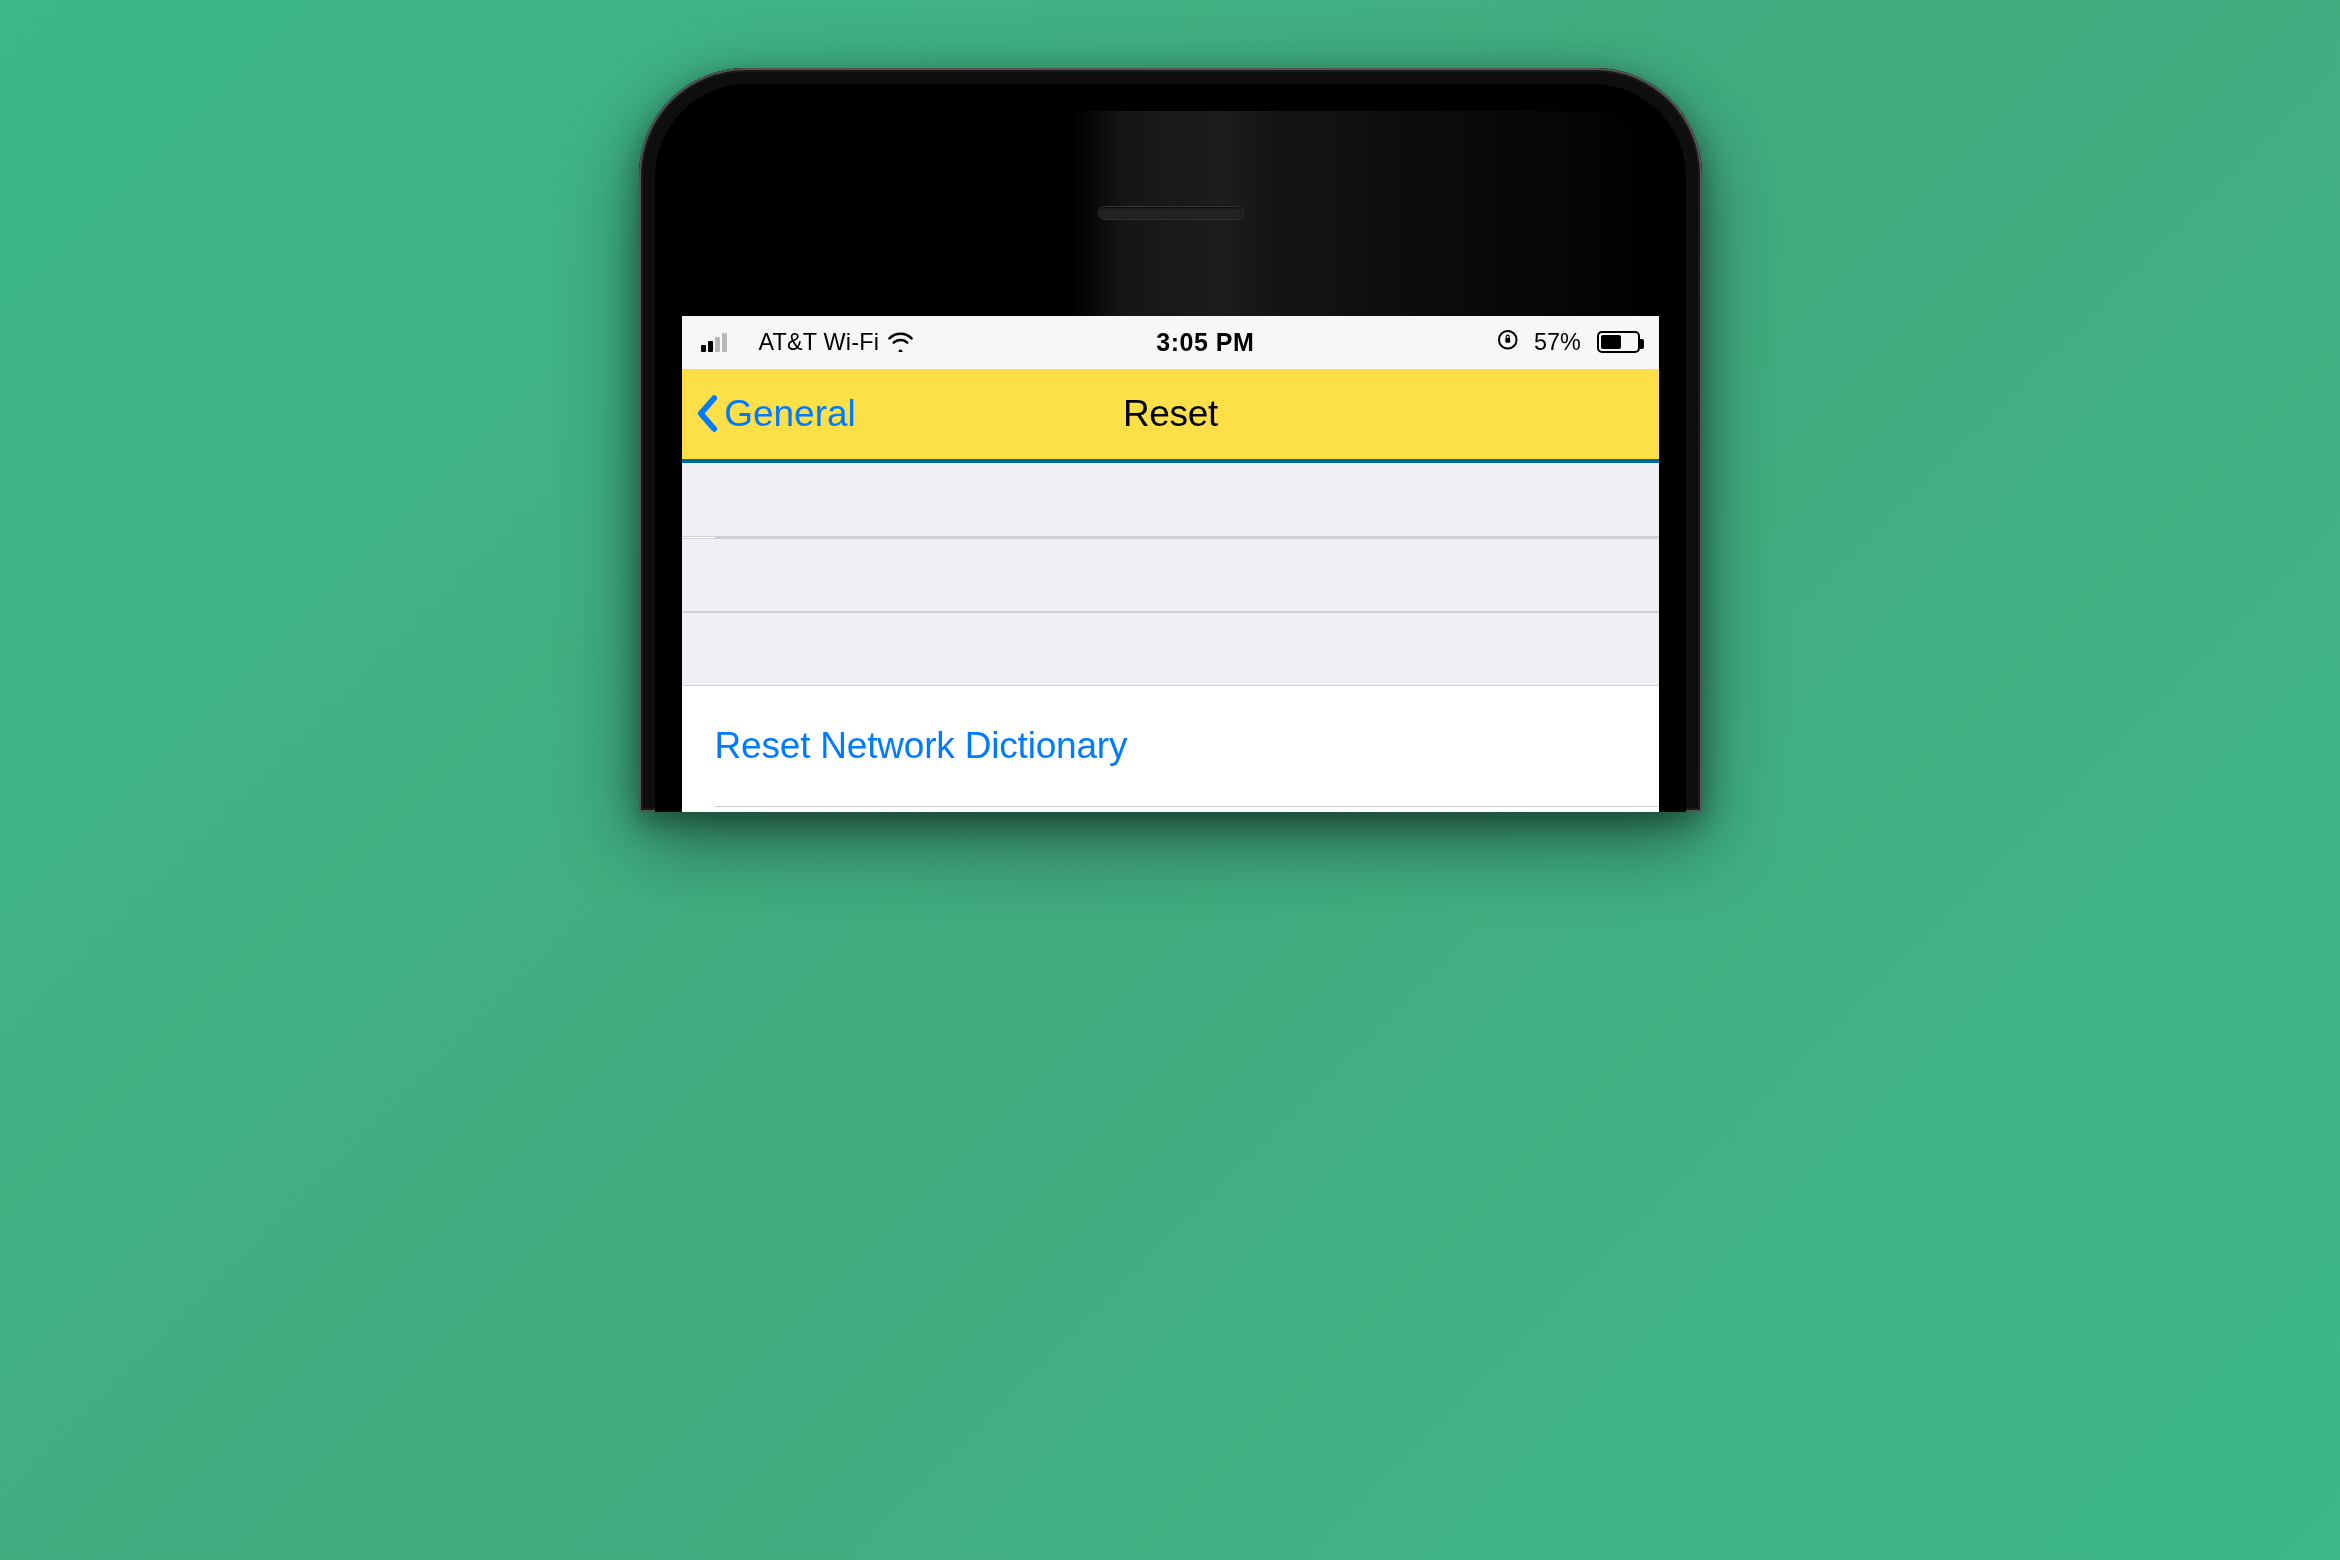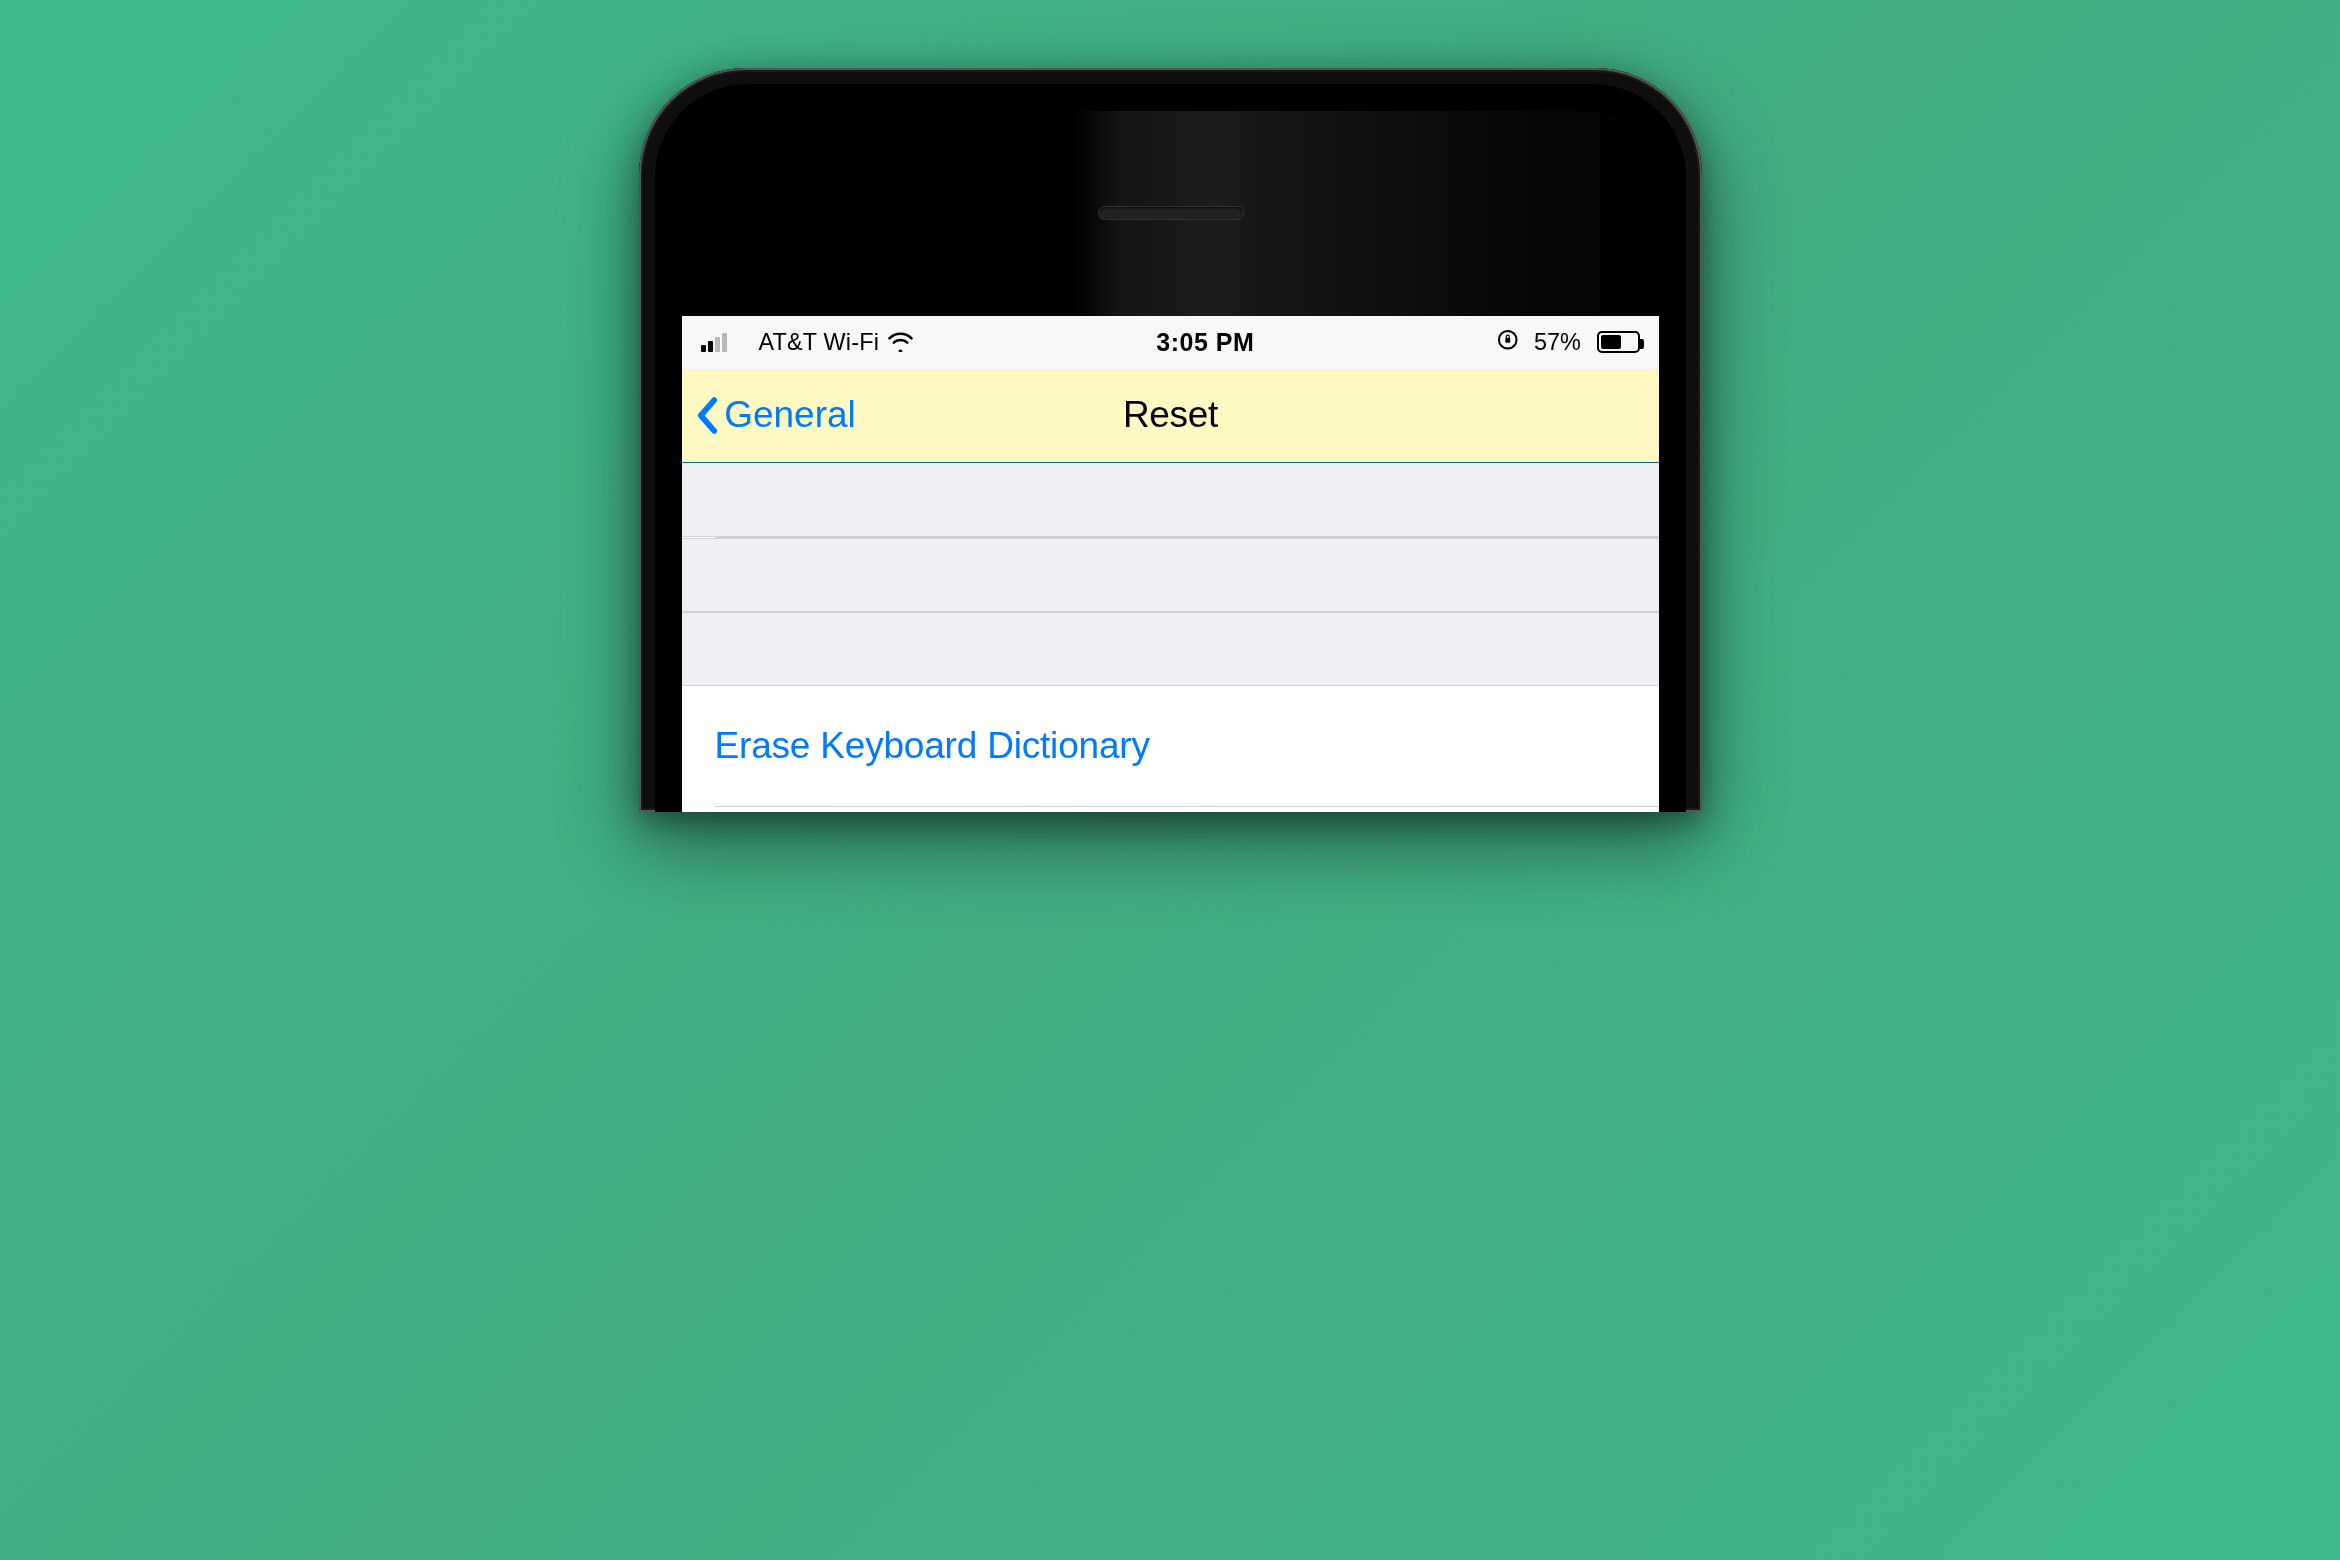--- a/index.html
+++ b/index.html
@@ -164,22 +164,22 @@
     .battery-fill{
       height:100%;
       width:57%;
       background:#000;
       border-radius:2px;
     }
 
     
     .nav-bar {
       height: 94px;
-      background: #fef9c3;
-      border-bottom: 1px solid #0369a1;
+      background: #fde047;
+      border-bottom: 4px solid #0369a1;
       display: flex;
       align-items: center;
       position: relative;
       padding: 0 17.6px;
     }
 
     .back-button {
       display: flex;
       align-items: center;
       gap: 3.9px;
@@ -294,21 +294,21 @@
         <div class="section-gap"></div>
 
         <div class="hairline"></div>
 
         <div class="section-gap with-top"></div>
 
 
         <div class="section-gap with-top"></div>
 
         <div class="cell">
-          <span>Erase Keyboard Dictionary</span>
+          <span>Reset Network Dictionary</span>
         </div>
         <div class="hairline"></div>
         <div class="cutoff"></div>
 
       </div>
 
     </div>
   </div>
 </div>
 

